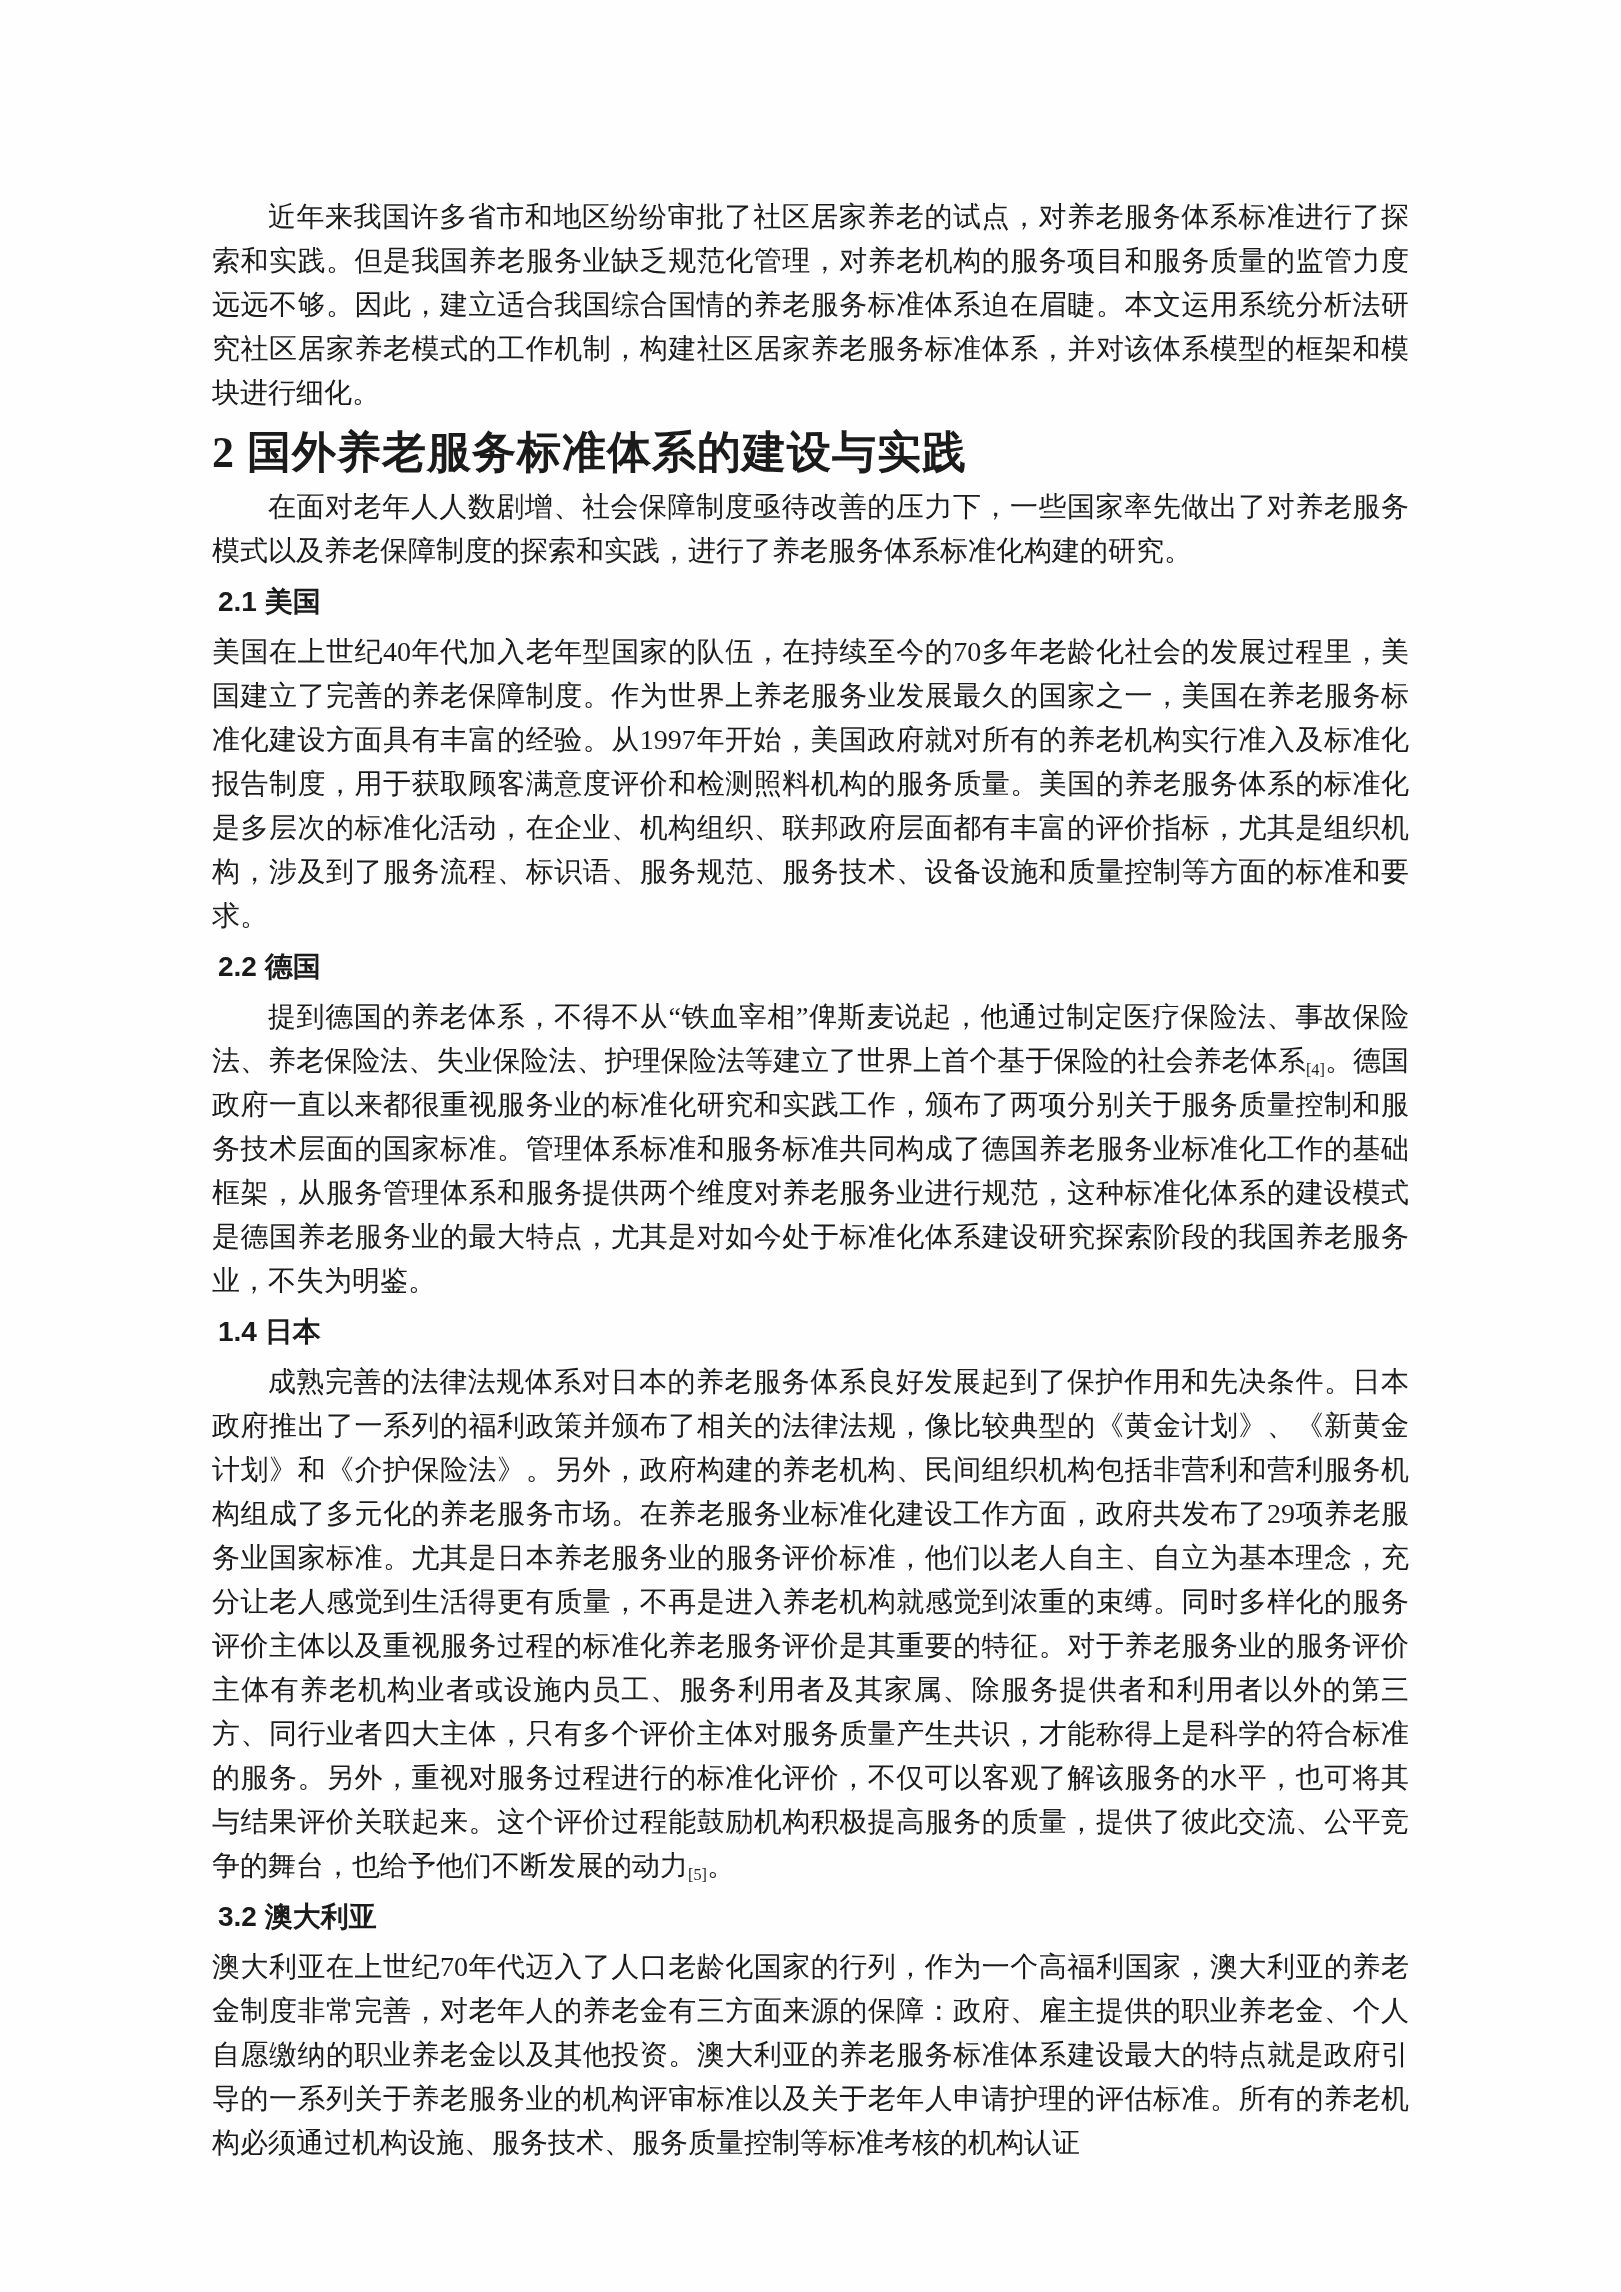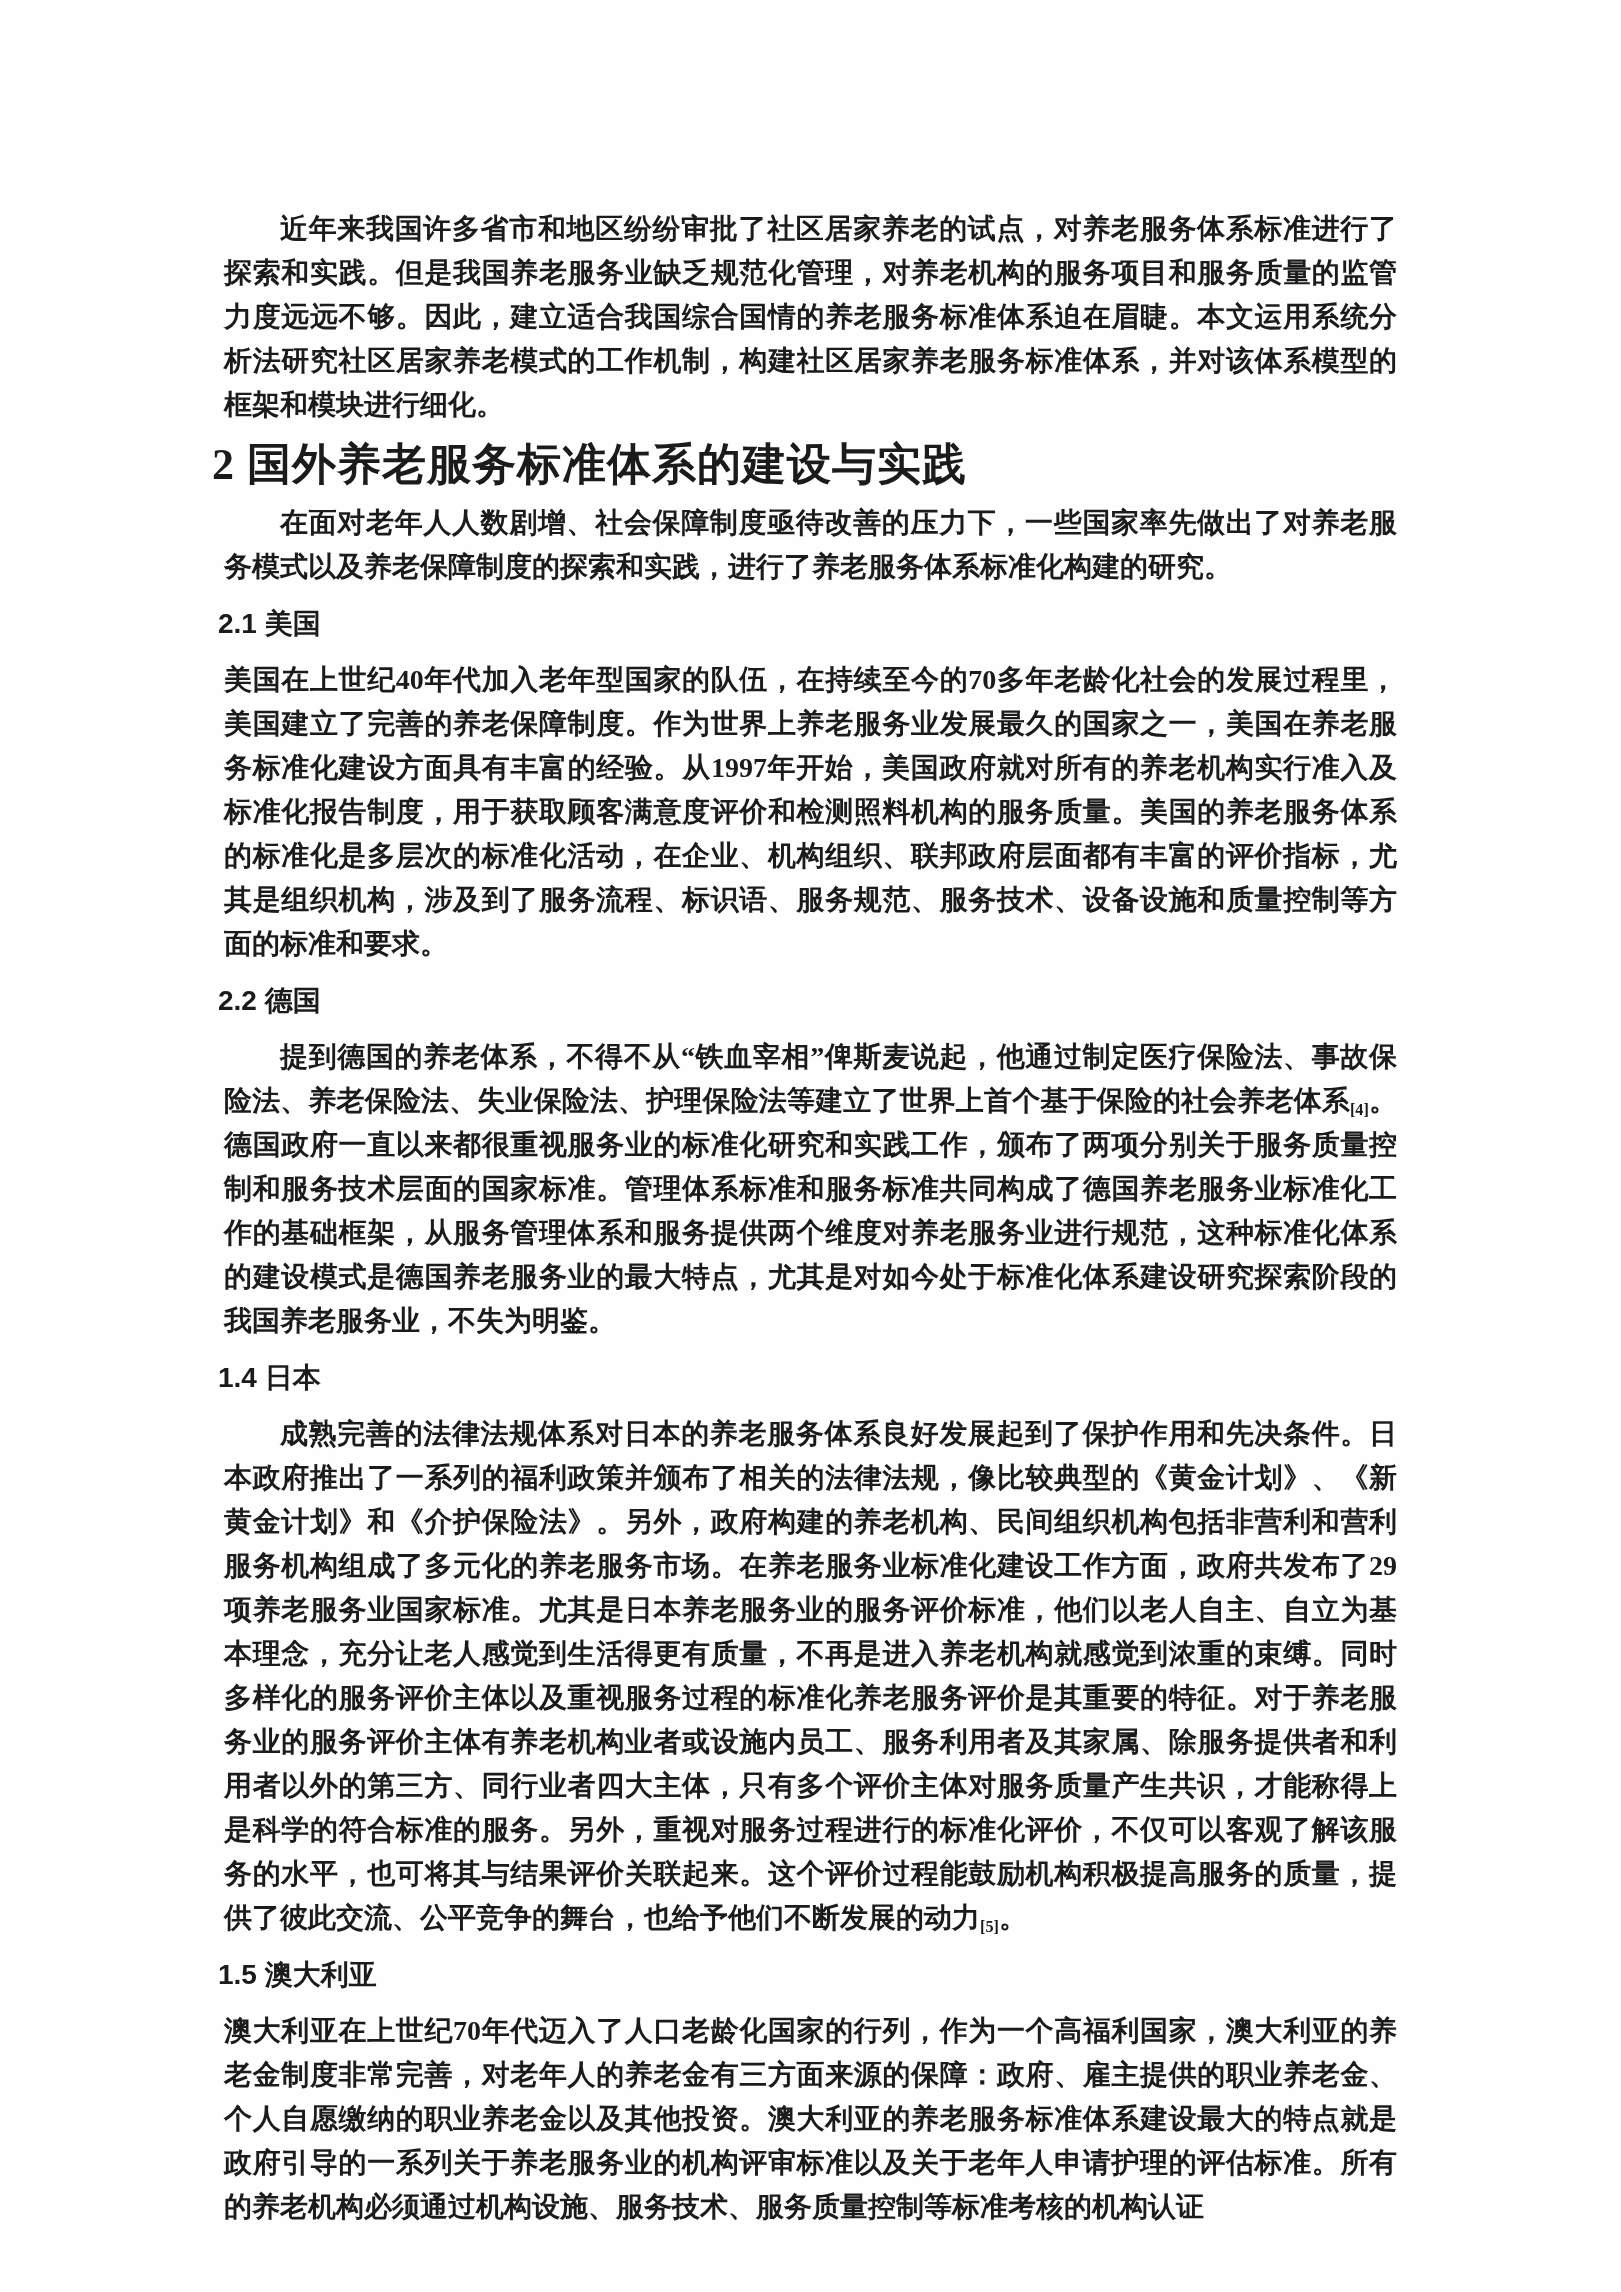--- a/index.html
+++ b/index.html
@@ -15,23 +15,22 @@
     padding: 195px 212px 0 212px;
     background: #fefefe;
     color: #1b1b1b;
     font-family: "Liberation Serif", "DejaVu Serif", serif;
     font-size: 28px;
     line-height: 44px;
     text-align: justify;
     overflow: hidden;
   }
   p.body {
-    margin: 12px;
+    margin: 0;
     padding: 0;
-    font-weight: bold;
   }
   .indent {
     text-indent: 2em;
   }
   h1.section-heading {
     font-family: "Liberation Serif", "DejaVu Serif", serif;
     font-weight: bold;
     font-size: 44px;
     line-height: 49px;
     margin: 12.7px 0 8.8px 0;
@@ -68,18 +67,18 @@
   <p class="body">美国在上世纪40年代加入老年型国家的队伍，在持续至今的70多年老龄化社会的发展过程里，美国建立了完善的养老保障制度。作为世界上养老服务业发展最久的国家之一，美国在养老服务标准化建设方面具有丰富的经验。从1997年开始，美国政府就对所有的养老机构实行准入及标准化报告制度，用于获取顾客满意度评价和检测照料机构的服务质量。美国的养老服务体系的标准化是多层次的标准化活动，在企业、机构组织、联邦政府层面都有丰富的评价指标，尤其是组织机构，涉及到了服务流程、标识语、服务规范、服务技术、设备设施和质量控制等方面的标准和要求。</p>
 
   <h2 class="subsection-heading">2.2 德国</h2>
 
   <p class="body indent"><span>提到德国的养老体系，不得不从“铁血宰相”俾斯麦说起，他通过制定医疗保险法、事故保险法、养老保险法、失业保险法、护理保险法等建立了世界上首个基于保险的社会养老体系</span><span class="ref">[4]</span><span>。德国政府一直以来都很重视服务业的标准化研究和实践工作，颁布了两项分别关于服务质量控制和服务技术层面的国家标准。管理体系标准和服务标准共同构成了德国养老服务业标准化工作的基础框架，从服务管理体系和服务提供两个维度对养老服务业进行规范，这种标准化体系的建设模式是德国养老服务业的最大特点，尤其是对如今处于标准化体系建设研究探索阶段的我国养老服务业，不失为明鉴。</span></p>
 
   <h2 class="subsection-heading">1.4 日本</h2>
 
   <p class="body indent"><span>成熟完善的法律法规体系对日本的养老服务体系良好发展起到了保护作用和先决条件。日本政府推出了一系列的福利政策并颁布了相关的法律法规，像比较典型的《黄金计划》、《新黄金计划》和《介护保险法》。另外，政府构建的养老机构、民间组织机构包括非营利和营利服务机构组成了多元化的养老服务市场。在养老服务业标准化建设工作方面，政府共发布了29项养老服务业国家标准。尤其是日本养老服务业的服务评价标准，他们以老人自主、自立为基本理念，充分让老人感觉到生活得更有质量，不再是进入养老机构就感觉到浓重的束缚。同时多样化的服务评价主体以及重视服务过程的标准化养老服务评价是其重要的特征。对于养老服务业的服务评价主体有养老机构业者或设施内员工、服务利用者及其家属、除服务提供者和利用者以外的第三方、同行业者四大主体，只有多个评价主体对服务质量产生共识，才能称得上是科学的符合标准的服务。另外，重视对服务过程进行的标准化评价，不仅可以客观了解该服务的水平，也可将其与结果评价关联起来。这个评价过程能鼓励机构积极提高服务的质量，提供了彼此交流、公平竞争的舞台，也给予他们不断发展的动力</span><span class="ref">[5]</span><span>。</span></p>
 
-  <h2 class="subsection-heading">1.5 澳大利亚</h2>
+  <h2 class="subsection-heading">3.2 澳大利亚</h2>
 
   <p class="body">澳大利亚在上世纪70年代迈入了人口老龄化国家的行列，作为一个高福利国家，澳大利亚的养老金制度非常完善，对老年人的养老金有三方面来源的保障：政府、雇主提供的职业养老金、个人自愿缴纳的职业养老金以及其他投资。澳大利亚的养老服务标准体系建设最大的特点就是政府引导的一系列关于养老服务业的机构评审标准以及关于老年人申请护理的评估标准。所有的养老机构必须通过机构设施、服务技术、服务质量控制等标准考核的机构认证</p>
 
 </div>
 
 
 </body></html>

